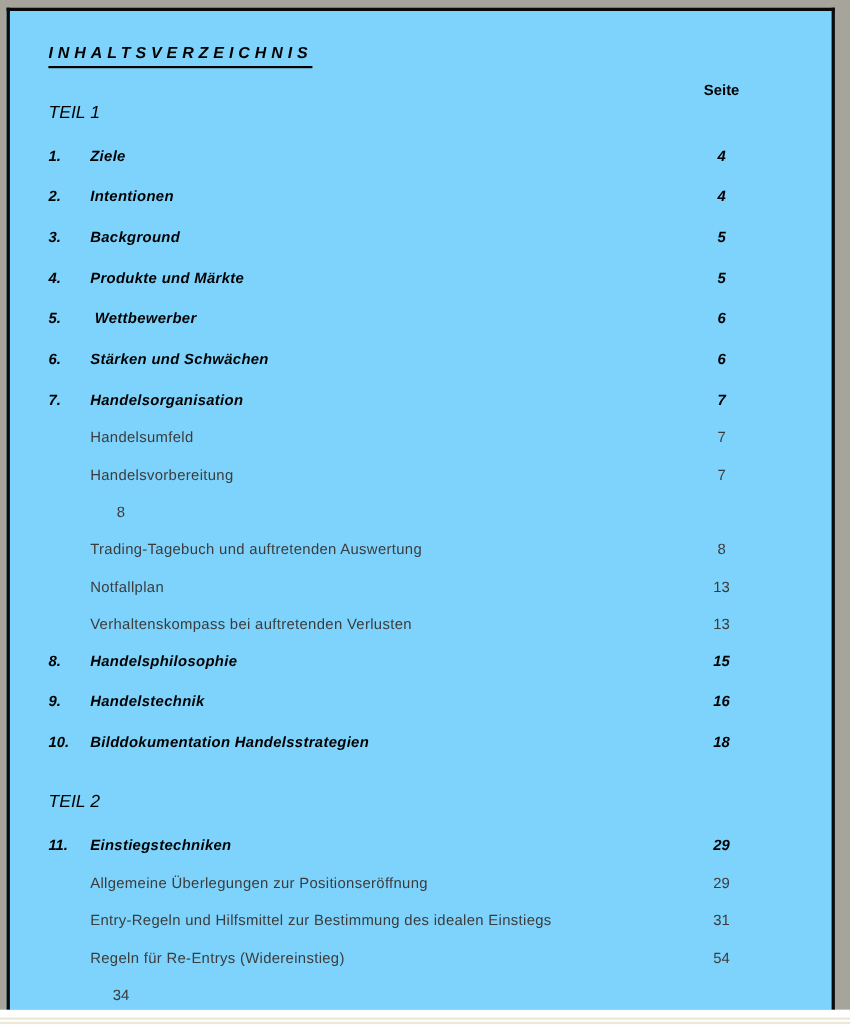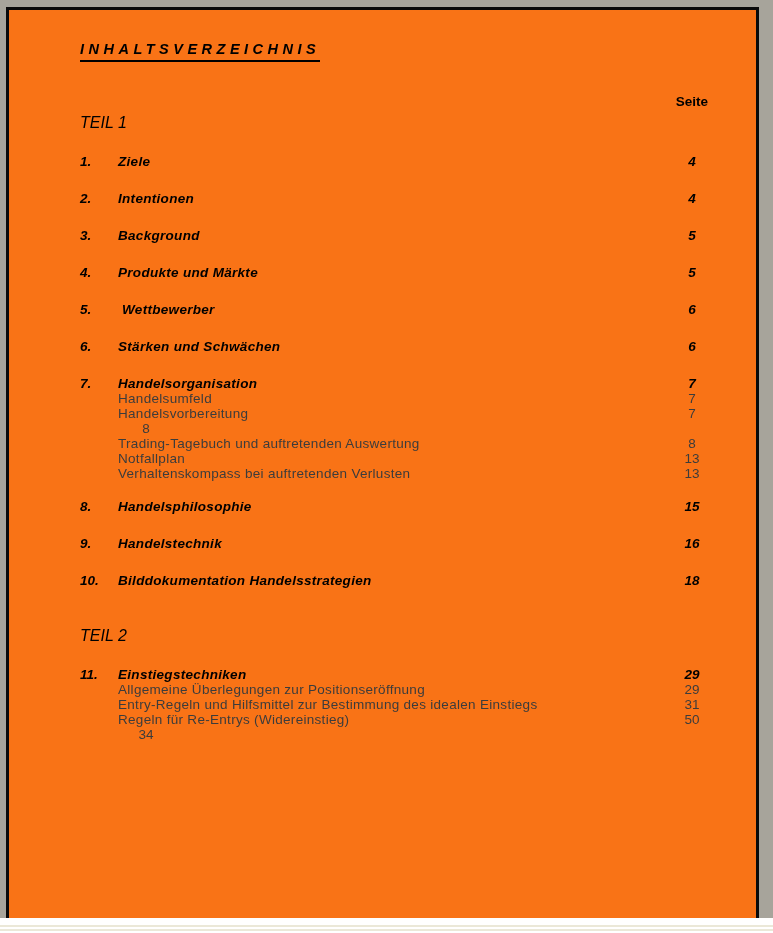--- a/index.html
+++ b/index.html
@@ -18,25 +18,24 @@
     width: 773px;
     height: 918px;
     background: #a7a49b;
   }
   .page {
     position: absolute;
     left: 6px; top: 7px;
     width: 753px;
     height: 911px;
     box-sizing: border-box;
-    background: #f97316;
+    background: #7dd3fc;
     border: 3px solid #0a0a0a;
     border-bottom: none;
     overflow: hidden;
-    padding-left: 36px;
   }
   .bottom-area {
     position: absolute;
     left: 0; top: 918px;
     width: 773px;
     height: 15px;
     background: #ffffff;
   }
   .bottom-line { position: absolute; left: 0; width: 773px; height: 2px; background: #ebe8d8; }
   .bottom-line.l1 { top: 7px; }
@@ -60,34 +59,34 @@
     margin-left: 35px;
     width: 640px;
     font-size: 13.5px;
     line-height: 15px;
     color: #000;
   }
   .num { width: 38px; flex: 0 0 38px; }
   .label { flex: 1; white-space: pre; letter-spacing: 0.3px; }
   .pagenum { width: 56px; flex: 0 0 56px; text-align: center; }
 
-  .seite-row { margin-top: 32px; font-weight: bold; font-style: normal; line-height: 16px; }
+  .seite-row { margin-top: 12px; font-weight: bold; font-style: normal; line-height: 16px; }
   .teil {
     margin: 4px 0 0 35px;
     font-size: 16px;
     font-style: italic;
     font-weight: 500;
     line-height: 18px;
     color: #000;
   }
   .teil2 { margin-top: 39px; }
   .row.main { font-weight: bold; font-style: italic; margin-top: 22px; }
   .row.main.first { margin-top: 22px; }
   .row.main.after-sub { margin-top: 18px; }
-  .row.sub { font-weight: normal; font-style: normal; color: #3c3c3c; }
+  .row.sub { font-weight: normal; font-style: normal; margin-top: 19px; color: #3c3c3c; }
   .row.sub .pagenum { color: #3c3c3c; }
 </style>
 </head>
 <body>
 
 <div class="desk"></div>
 
 <div class="page">
 
   <span class="title">INHALTSVERZEICHNIS</span>
@@ -195,21 +194,21 @@
     <span class="pagenum">29</span>
   </div>
   <div class="row sub">
     <span class="num"></span>
     <span class="label">Entry-Regeln und Hilfsmittel zur Bestimmung des idealen Einstiegs</span>
     <span class="pagenum">31</span>
   </div>
   <div class="row sub">
     <span class="num"></span>
     <span class="label">Regeln für Re-Entrys (Widereinstieg)</span>
-    <span class="pagenum">50</span>
+    <span class="pagenum">54</span>
   </div>
   <div class="row sub">
     <span class="num"></span>
     <span class="pagenum">34</span>
   </div>
 
 </div>
 
 <div class="bottom-area">
   <div class="bottom-line l1"></div>

